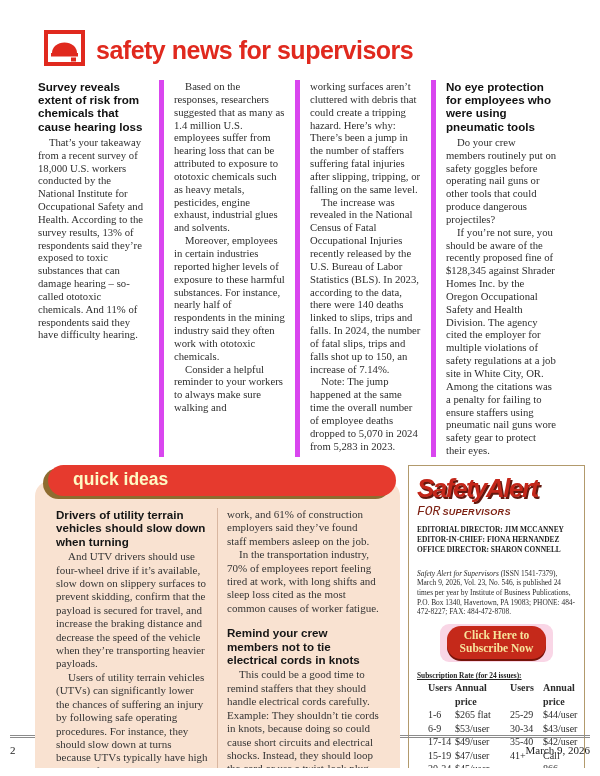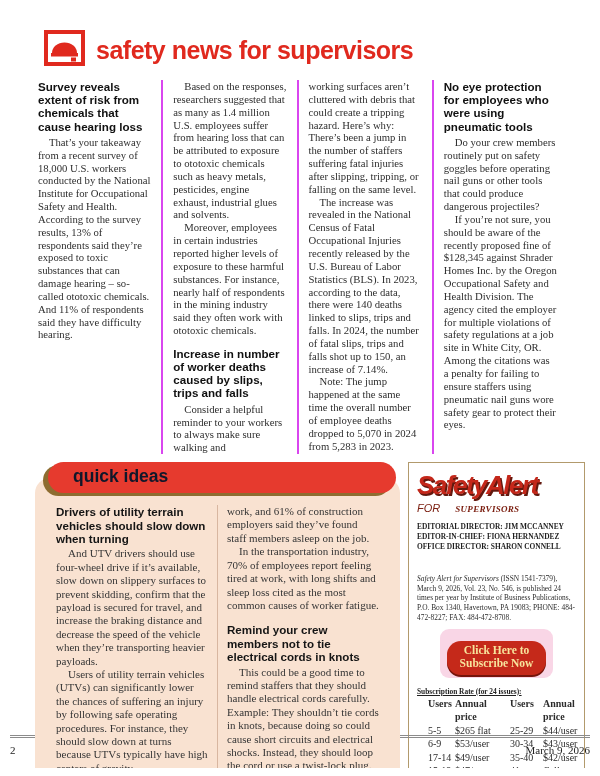--- a/index.html
+++ b/index.html
@@ -12,36 +12,36 @@
   .masthead { display:flex; align-items:center; gap:11px; margin:30px 35px 10px 44px; }
   .hat-box { flex:0 0 auto; }
   .mast-title {
     font-family:"Liberation Sans", sans-serif; font-weight:bold;
     font-size:25px; color:#e0291e; letter-spacing:-0.5px;
   }
   
   .news { display:flex; margin:0 33px 0 38px; min-height:298px; }
   .news .tcol { flex:1; padding:0 10px; }
   .news .tcol:first-child { padding-left:0; }
-  .news .tcol + .tcol { border-left:2px solid #d946ef; }
+  .news .tcol + .tcol { border-left:5px solid #d946ef; }
   .news h3 {
     font-family:"Liberation Sans", sans-serif; font-size:11.6px; line-height:1.14;
     color:#111; margin:0 0 3px 0;
   }
   .news h3:not(:first-child) { margin-top:10px; }
   .news p {
     font-size:10.7px; line-height:1.2; color:#2e2e2e; text-indent:11px; margin:0;
   }
   .news p.noindent { text-indent:0; }
   
   .main-row { display:flex; margin:8px 15px 0 35px; gap:8px; }
   .quick-wrap { width:365px; flex:0 0 auto; }
   .quick-pill {
     position:relative; z-index:2; margin-left:13px; width:348px; height:31px;
-    background:#e63a2e; border-radius:17px; color:#0f172a;
+    background:#e63a2e; border-radius:17px; color:#fef9c3;
     font-family:"Liberation Sans", sans-serif; font-weight:bold; font-size:17.5px;
     padding:4px 0 0 25px; box-shadow:-5px 3px 0 #8e6c30;
   }
   .quick-panel {
     position:relative; z-index:1; margin-top:-15px; background:#f9e2d1;
     border-radius:15px; padding:27px 12px 16px 12px; min-height:318px;
   }
   .quick-cols { display:flex; }
   .quick-cols .tcol { flex:1; padding:0 9px; }
   .quick-cols .tcol + .tcol { border-left:1px solid #d8b6a0; }
@@ -56,26 +56,26 @@
   .sidebar {
     width:177px; flex:0 0 auto; border:1px solid #b29a6c; background:#fff;
     padding:9px 8px 10px 8px; height:345px;
   }
   .sa-logo {
     font-family:Liberation Sans, sans-serif; font-weight:bold; font-style:italic;
     font-size:26px; letter-spacing:-1.5px; color:#c4271a;
     text-shadow:1.6px 1.6px 0 #63180e; line-height:1;
   }
   .sa-sub { margin-top:1px; color:#7c2012; line-height:1; }
-  .sa-sub .for { font-style:italic; font-size:11px; font-family:Liberation Sans, sans-serif; margin-right:15px; }
-  .sa-sub .sup { font-style:italic; font-weight:bold; font-size:9px; font-family:Liberation Serif, serif; letter-spacing:0.3px; }
+  .sa-sub .for { font-style:italic; font-size:13px; font-family:Liberation Mono, monospace; margin-right:2px; }
+  .sa-sub .sup { font-style:italic; font-weight:bold; font-size:9px; font-family:Liberation Sans, sans-serif; letter-spacing:0.3px; }
   .credits { margin-top:7px; font-size:7.4px; font-weight:bold; color:#1f1f1f; line-height:1.35; }
-  .issn { margin-top:22px; font-size:7.4px; color:#2c2c2c; line-height:1.3; }
+  .issn { margin-top:14px; font-size:7.4px; color:#2c2c2c; line-height:1.3; }
   .issn .it { font-style:italic; }
-  .subscribe-glow { width:fit-content; margin:7px auto 8px; background:#f9d6e6; border-radius:9px; padding:12px 7px 3px; }
+  .subscribe-glow { width:fit-content; margin:7px auto 8px; background:#f9d6e6; border-radius:9px; padding:2px 7px 3px; }
   .subscribe-btn {
     display:block; background:#c5291a; border:none; cursor:pointer;
     border-radius:14px; padding:3px 13px 4px; color:#f7e49c;
     font-family:"Liberation Serif", serif; font-weight:bold; font-size:11.5px;
     line-height:1.15; text-align:center; box-shadow:0 2px 0 #76140b;
   }
   .contact { margin-top:8px; font-size:9.6px; font-weight:bold; color:#2c2214; line-height:1.45; }
   .contact .u { text-decoration:underline; cursor:pointer; }
   .sub-rate { margin-top:9px; }
   .sub-rate-title { font-size:7.4px; font-weight:bold; text-decoration:underline; color:#1f1f1f; }
@@ -112,21 +112,20 @@
   </div>
 
   <section class="news">
       <div class="tcol">
         <h3>Survey reveals extent of risk from chemicals that cause hearing loss</h3>
         <p>That’s your takeaway from a recent survey of 18,000 U.S. workers conducted by the National Institute for Occupational Safety and Health. According to the survey results, 13% of respondents said they’re exposed to toxic substances that can damage hearing – so-called ototoxic chemicals. And 11% of respondents said they have difficulty hearing.</p>
       </div>
       <div class="tcol">
         <p>Based on the responses, researchers suggested that as many as 1.4 million U.S. employees suffer from hearing loss that can be attributed to exposure to ototoxic chemicals such as heavy metals, pesticides, engine exhaust, industrial glues and solvents.</p>
         <p>Moreover, employees in certain industries reported higher levels of exposure to these harmful substances. For instance, nearly half of respondents in the mining industry said they often work with ototoxic chemicals.</p>
-        <h3>Increase in number of worker deaths caused by slips, trips and falls</h3>
         <p>Consider a helpful reminder to your workers to always make sure walking and</p>
       </div>
       <div class="tcol">
         <p class="noindent">working surfaces aren’t cluttered with debris that could create a tripping hazard. Here’s why: There’s been a jump in the number of staffers suffering fatal injuries after slipping, tripping, or falling on the same level.</p>
         <p>The increase was revealed in the National Census of Fatal Occupational Injuries recently released by the U.S. Bureau of Labor Statistics (BLS). In 2023, according to the data, there were 140 deaths linked to slips, trips and falls. In 2024, the number of fatal slips, trips and falls shot up to 150, an increase of 7.14%.</p>
         <p>Note: The jump happened at the same time the overall number of employee deaths dropped to 5,070 in 2024 from 5,283 in 2023.</p>
       </div>
       <div class="tcol">
         <h3>No eye protection for employees who were using pneumatic tools</h3>
         <p>Do your crew members routinely put on safety goggles before operating nail guns or other tools that could produce dangerous projectiles?</p>
@@ -176,21 +175,21 @@
       </div>
 
 
       <div class="sub-rate">
         <div class="sub-rate-title">Subscription Rate (for 24 issues):</div>
         <div class="sub-grid">
             <span class="hd">Users</span>
             <span class="hd">Annual price</span>
             <span class="hd">Users</span>
             <span class="hd">Annual price</span>
-            <span>5-5</span>
+            <span>1-6</span>
             <span>$265 flat</span>
             <span>25-29</span>
             <span>$44/user</span>
             <span>6-9</span>
             <span>$53/user</span>
             <span>30-34</span>
             <span>$43/user</span>
             <span>17-14</span>
             <span>$49/user</span>
             <span>35-40</span>

